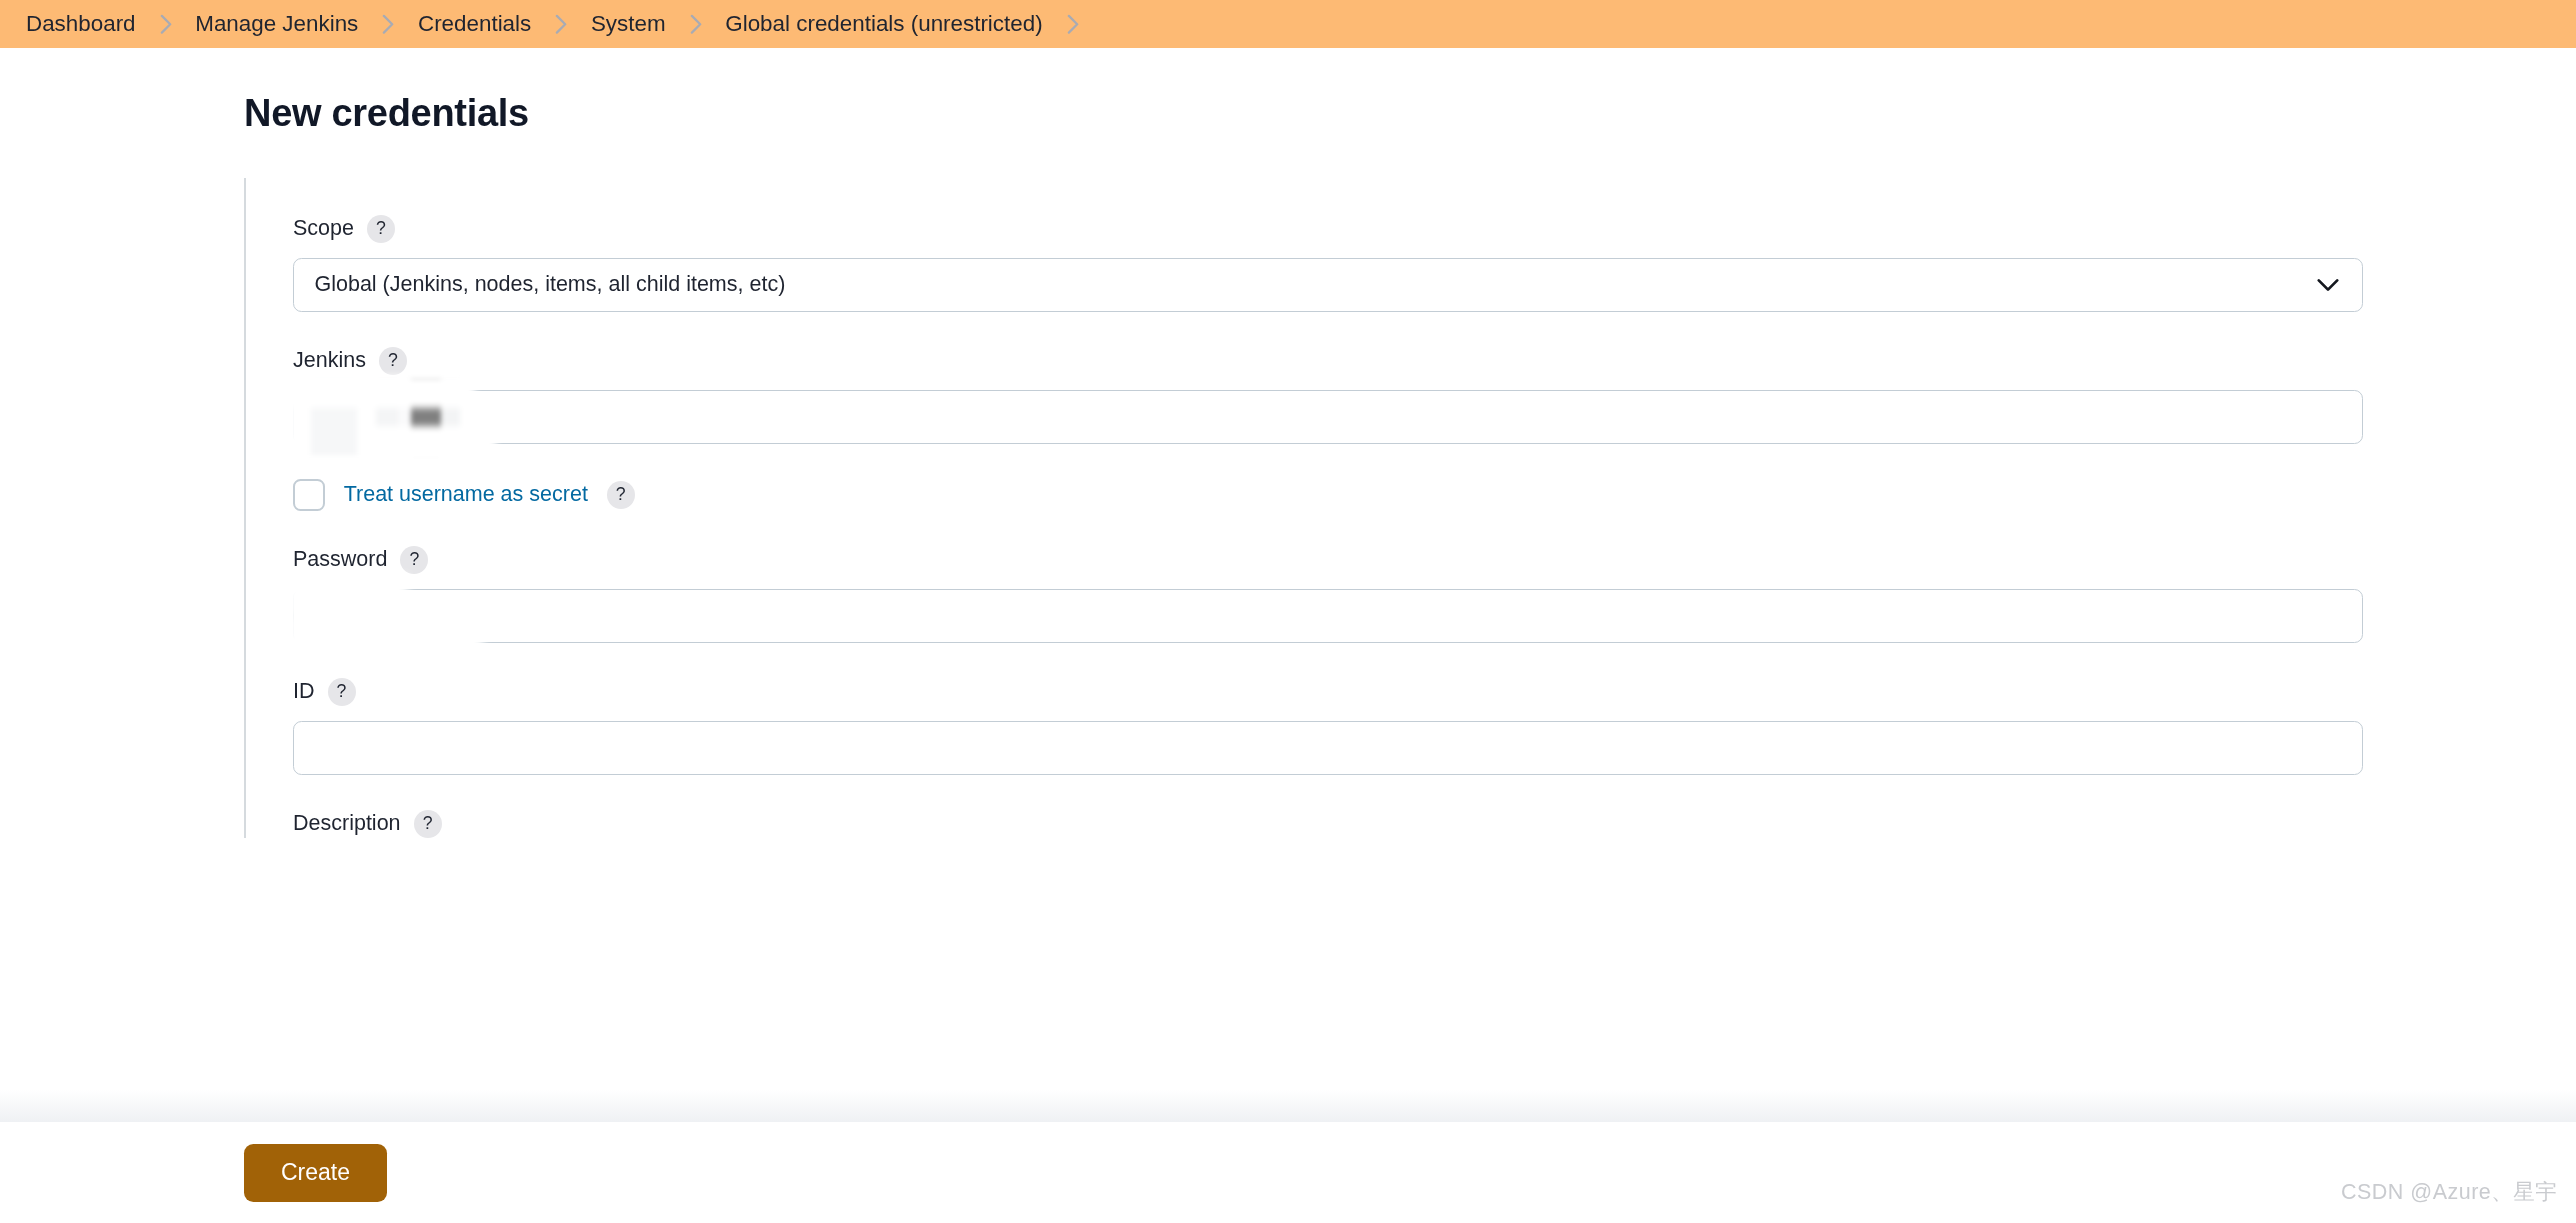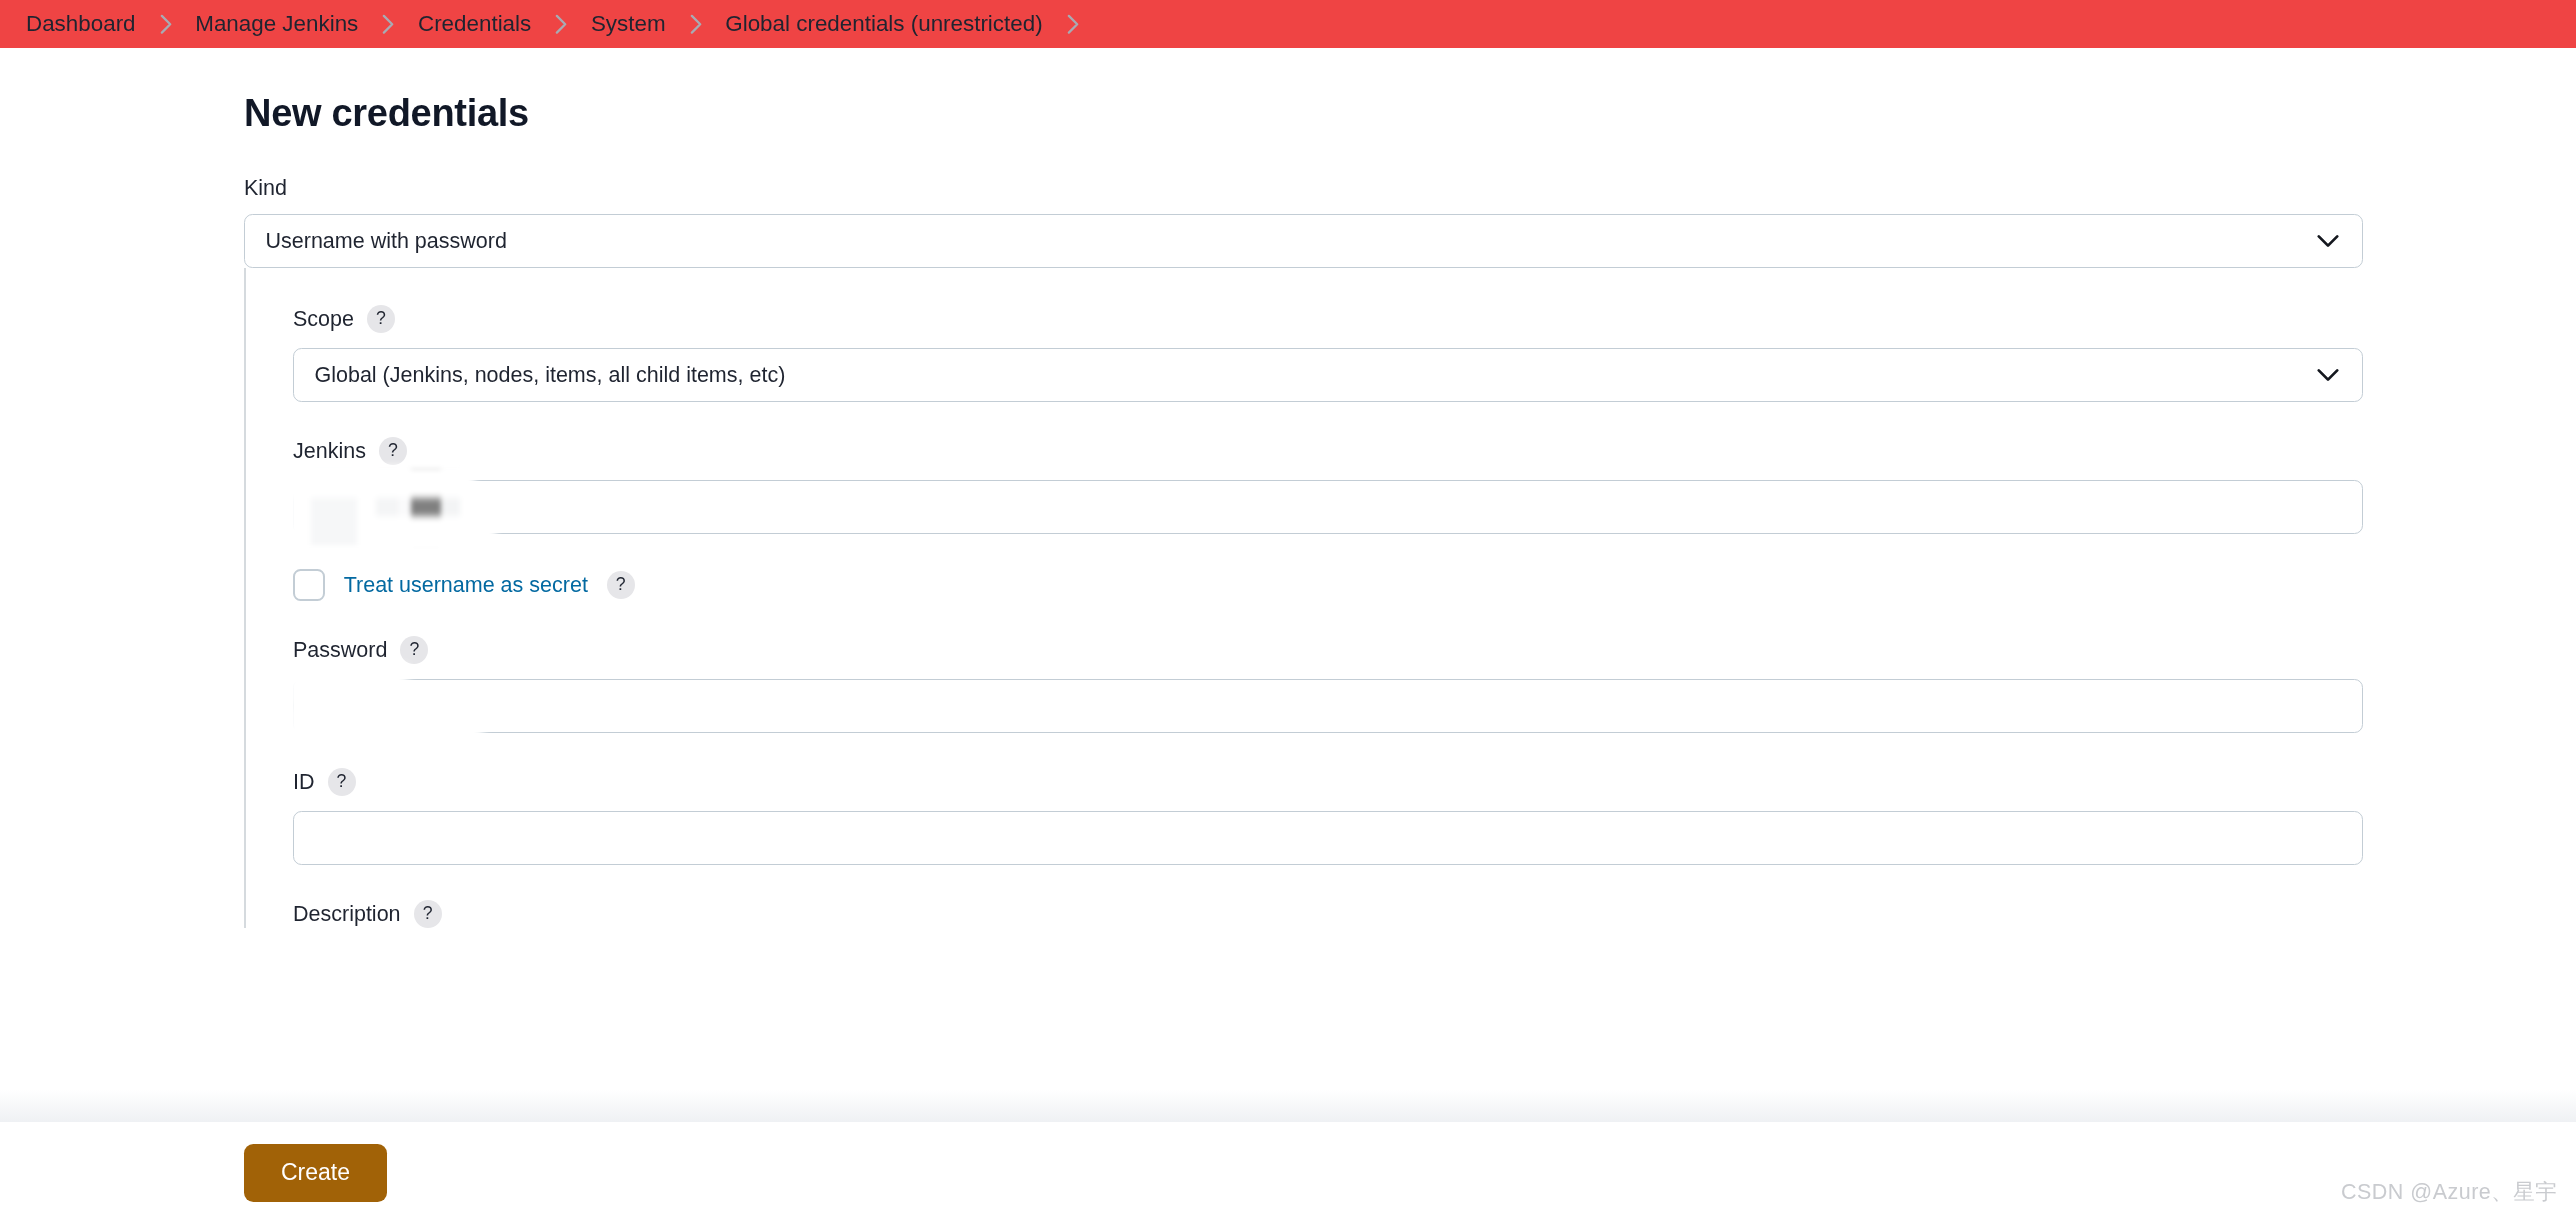--- a/index.html
+++ b/index.html
@@ -8,21 +8,21 @@
     width: 2576px; height: 1224px;
     overflow: hidden;
     background: #ffffff;
     font-family: "Liberation Sans", sans-serif;
     -webkit-font-smoothing: antialiased;
   }
 
   
   .breadcrumb-bar {
     height: 48px;
-    background: #ef4444;
+    background: #fdba74;
     display: flex;
     align-items: center;
     padding-left: 26px;
     gap: 0px;
   }
   .crumb {
     font-size: 22.4px;
     color: #1f2430;
     padding: 0 18.7px 0 0;
     white-space: nowrap;
@@ -291,33 +291,20 @@
   </span>
 </div>
 
 <div class="page">
 
   <div class="content-scroll">
     <div class="inner">
 
       <h1 class="page-title">New credentials</h1>
 
-      <div class="kind-block">
-        <div class="field-label">
-          <span>Kind</span>
-        </div>
-        <div class="input-box select">
-          <span>Username with password</span>
-          <span class="chev">
-            <svg width="24" height="15" viewBox="0 0 26 16">
-                <path d="M3 3 L13 13 L23 3" fill="none" stroke="#15181f" stroke-width="3" stroke-linecap="round" stroke-linejoin="round"></path>
-              </svg>
-          </span>
-        </div>
-      </div>
 
       <div class="nested">
 
         <div class="field">
           <div class="field-label">
             <span>Scope</span>
             <span class="help-badge">?</span>
           </div>
           <div class="input-box select">
             <span>Global (Jenkins, nodes, items, all child items, etc)</span>

